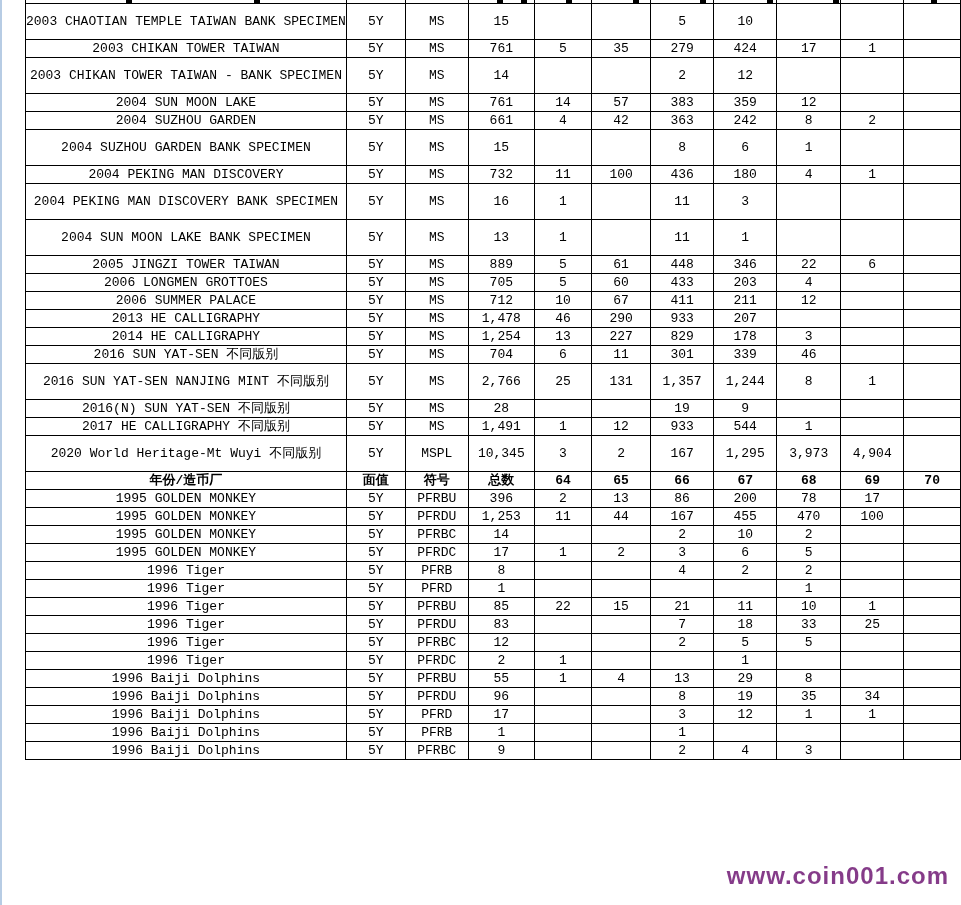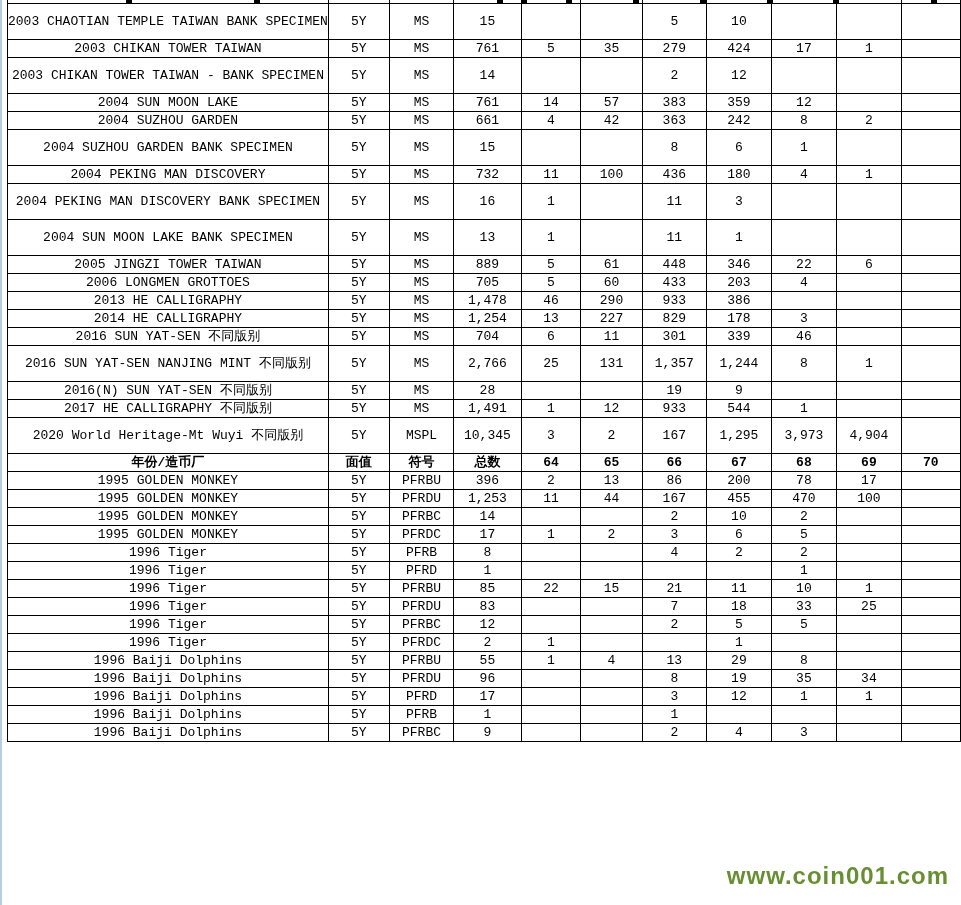--- a/index.html
+++ b/index.html
@@ -8,21 +8,21 @@
     background:#ffffff;
     font-family:"Liberation Mono","DejaVu Sans Mono","DejaVu Sans",monospace;
   }
   .left-edge{
     position:absolute;left:0;top:0;width:2px;height:905px;background:#B7CCE4;
   }
   .gutter{
     position:absolute;left:2px;top:0;width:5px;height:905px;background:#ffffff;
   }
   table.census{
-    position:absolute;left:7px;top:0;
+    position:absolute;left:25px;top:0;
     border-collapse:collapse;table-layout:fixed;
     font-size:13px;color:#000;
   }
   table.census td{
     border:1px solid #000;
     text-align:center;vertical-align:middle;
     padding:0;overflow:hidden;white-space:nowrap;
     line-height:16px;
   }
   td.name{white-space:normal;padding:0 3px;line-height:17px;}
@@ -211,28 +211,41 @@
         <td>705</td>
         <td>5</td>
         <td>60</td>
         <td>433</td>
         <td>203</td>
         <td>4</td>
         <td></td>
         <td></td>
       </tr>
       <tr class="single">
+        <td class="name">2006 SUMMER PALACE</td>
+        <td>5Y</td>
+        <td>MS</td>
+        <td>712</td>
+        <td>10</td>
+        <td>67</td>
+        <td>411</td>
+        <td>211</td>
+        <td>12</td>
+        <td></td>
+        <td></td>
+      </tr>
+      <tr class="single">
         <td class="name">2013 HE CALLIGRAPHY</td>
         <td>5Y</td>
         <td>MS</td>
         <td>1,478</td>
         <td>46</td>
         <td>290</td>
         <td>933</td>
-        <td>386</td>
+        <td>207</td>
         <td></td>
         <td></td>
         <td></td>
       </tr>
       <tr class="single">
         <td class="name">2014 HE CALLIGRAPHY</td>
         <td>5Y</td>
         <td>MS</td>
         <td>1,254</td>
         <td>13</td>
@@ -525,13 +538,13 @@
   <span class="clip-mark" style="left:497px"></span>
   <span class="clip-mark" style="left:521px"></span>
   <span class="clip-mark" style="left:566px"></span>
   <span class="clip-mark" style="left:633px"></span>
   <span class="clip-mark" style="left:700px"></span>
   <span class="clip-mark" style="left:767px"></span>
   <span class="clip-mark" style="left:833px"></span>
   <span class="clip-mark" style="left:931px"></span>
 </div>
 
-<div class="watermark" style="color: #4d7c0f; margin-left: 48px;">www.coin001.com</div>
+<div class="watermark" style="color: #701a75; margin-left: 48px;">www.coin001.com</div>
 
 </body></html>

